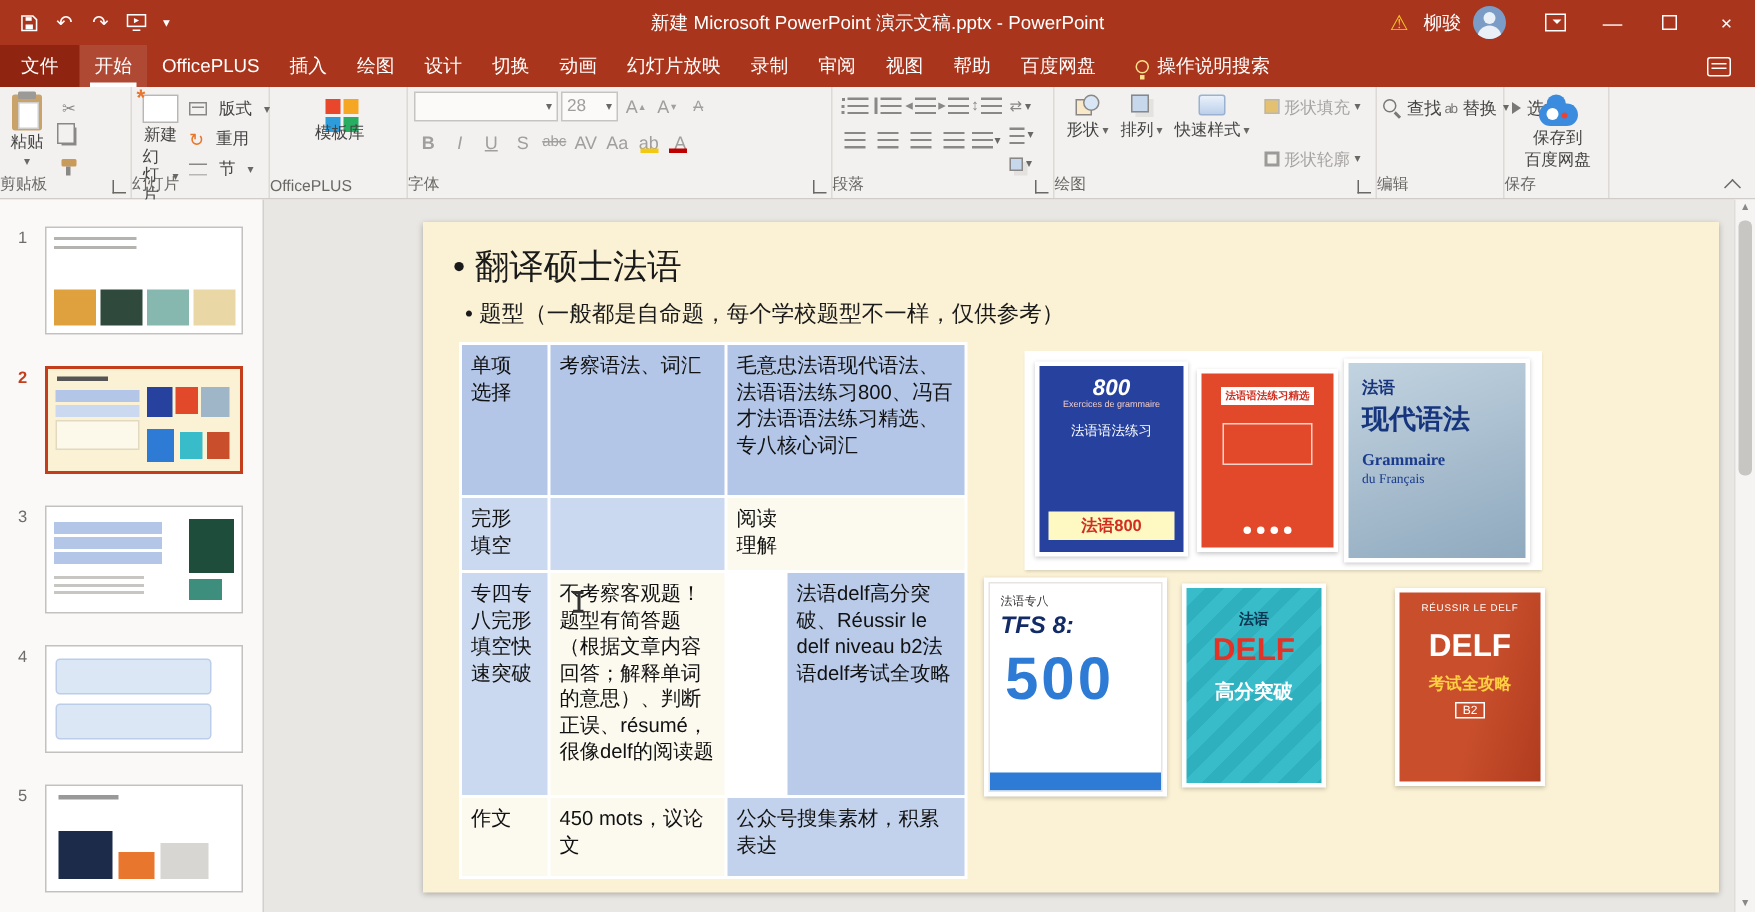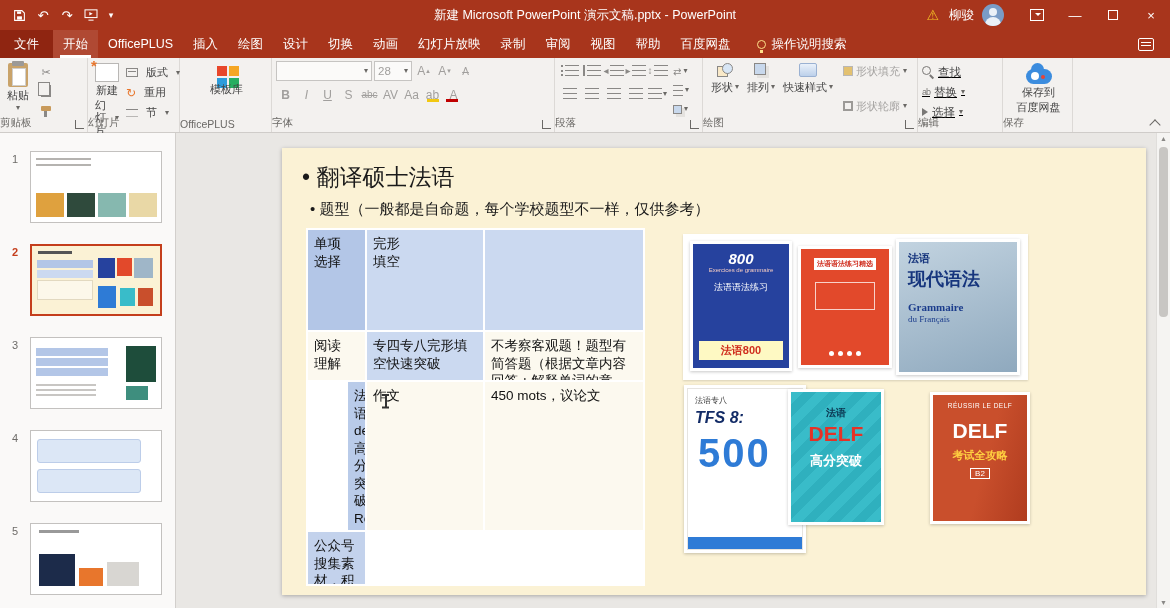--- a/index.html
+++ b/index.html
@@ -99,21 +99,21 @@
   .ic-shapes::after { content:""; position:absolute; right:0; top:0; width:9px; height:9px; border:1.2px solid #8A8886; border-radius:50%; background:#D8E6F5; }
   .ic-arrange { width:12px; height:12px; background:#C8D8EC; border:1px solid #8A8886; box-shadow:3px 3px 0 #E4E2DF; margin:0 3px 4px 0; }
   .ic-qstyle { width:18px; height:14px; border:1px solid #9AB1D2; border-radius:2px; background:linear-gradient(#EAF1FA,#BCD0EA); margin-bottom:2px; }
   .dcol { display:flex; flex-direction:column; gap:19px; margin-left:6px; padding-top:2px; }
   .drow { display:flex; align-items:center; gap:3px; height:16px; font-size:11px; color:#A6A4A2; white-space:nowrap; }
   .ic-fill { width:10px; height:10px; background:#E3C170; border:1px solid #B9B7B5; }
   .ic-outline { width:10px; height:10px; border:2px solid #9C9A97; }
   .ic-effects { width:10px; height:10px; border-radius:50%; background:linear-gradient(90deg,#9C9A97 50%,#E1DFDD 50%); }
 
   .erow { display:flex; align-items:center; gap:4px; height:18px; font-size:11.5px; color:#444; white-space:nowrap; }
-  .ecol { display:flex; flex-direction:column; gap:2px; padding-top:2px;text-decoration:underline; }
+  .ecol { display:flex; flex-direction:row; gap:2px; padding-top:2px; }
   .ic-find { width:12px; height:12px; position:relative; display:inline-block; }
   .ic-find::before { content:""; position:absolute; left:0; top:0; width:7px; height:7px; border:1.5px solid #7A7876; border-radius:50%; }
   .ic-find::after { content:""; position:absolute; left:8px; top:8px; width:5px; height:1.5px; background:#7A7876; transform:rotate(45deg); transform-origin:left center; }
   .ic-replace { font-size:9px; color:#7A7876; letter-spacing:-1px; }
   .ic-select { width:0; height:0; border-left:6px solid #7A7876; border-top:4px solid transparent; border-bottom:4px solid transparent; }
 
   .ic-cloud { width:26px; height:15px; background:#3B8CDE; border-radius:8px; position:relative; margin-top:6px; }
   .ic-cloud::before { content:""; position:absolute; left:5px; top:-6px; width:13px; height:13px; background:#3B8CDE; border-radius:50%; }
   .ic-cloud::after { content:""; position:absolute; left:5px; top:3px; width:8px; height:8px; background:#fff; border-radius:50%; box-shadow:8px 1px 0 -2px #E94335; }
 
@@ -177,21 +177,21 @@
   .ibeam { position:absolute; left:100px; top:246px; width:7px; height:14px; }
   .ibeam::before { content:""; position:absolute; left:3px; top:0; bottom:0; width:1.5px; background:#333; }
   .ibeam::after { content:""; position:absolute; left:0; right:0; top:0; height:1.5px; background:#333; box-shadow:0 12.5px 0 #333; }
 
   .backdrop { position:absolute; left:401px; top:86px; width:345px; height:146px; background:#fff; box-shadow:0 1px 2px rgba(0,0,0,.15); }
   .book { position:absolute; background:#fff; padding:3px; box-shadow:0 1px 3px rgba(0,0,0,.22); }
   .cover { width:100%; height:100%; position:relative; display:flex; flex-direction:column; align-items:center; overflow:hidden; }
   .b1 { left:408px; top:93px;  width:102px; height:130px; }
   .b2 { left:516px; top:98px;  width:94px;  height:122px; }
   .b3 { left:614px; top:91px;  width:124px; height:136px; }
-  .b4 { left:374px; top:237px; width:122px; height:168px;margin-left:28px; }
+  .b4 { left:374px; top:237px; width:122px; height:146px; }
   .b5 { left:506px; top:241px; width:96px;  height:136px; }
   .b6 { left:648px; top:244px; width:100px; height:132px; }
   .cov1 { background:#26429E; }
   .b1l1 { color:#fff; font-weight:bold; font-style:italic; font-size:15px; margin-top:6px; }
   .b1l2 { color:#F0C9C2; font-size:6px; }
   .b1l3 { color:#fff; font-size:9px; margin-top:8px; }
   .b1l4 { position:absolute; bottom:8px; left:6px; right:6px; background:#fef9c3; color:#D02E1F; font-weight:bold; font-size:11px; text-align:center; padding:2px 0; }
   .cov2 { background:#E2492B; }
   .b2l1 { background:#fff; color:#D02E1F; font-size:7px; font-weight:bold; margin-top:9px; padding:1px 3px; white-space:nowrap; }
   .b2box { width:68%; height:28px; border:1px solid rgba(255,255,255,.75); margin-top:12px; }
@@ -565,20 +565,22 @@
 </div>
 
 <div class="editor">
   <div class="slide">
     <div class="slide-title">• 翻译硕士法语</div>
     <div class="slide-subtitle">• 题型（一般都是自命题，每个学校题型不一样，仅供参考）</div>
 
     <div class="stable">
       <div class="cell hd bg1">单项
 选择</div>
+      <div class="cell bg1">考察语法、词汇</div>
+      <div class="cell bg1">毛意忠法语现代语法、法语语法练习800、冯百才法语语法练习精选、专八核心词汇</div>
       <div class="cell hd bg2">完形
 填空</div>
       <div class="cell bg2"></div>
       <div class="cell hd bgl">阅读
 理解</div>
       <div class="cell bg2">专四专八完形填空快速突破</div>
       <div class="cell bgl">不考察客观题！题型有简答题（根据文章内容回答；解释单词的意思）、判断正误、résumé，很像delf的阅读题</div>
       <div class="cell bg3">法语delf高分突破、Réussir le delf niveau b2法语delf考试全攻略</div>
       <div class="cell hd bgl">作文</div>
       <div class="cell bgl">450 mots，议论文</div>

